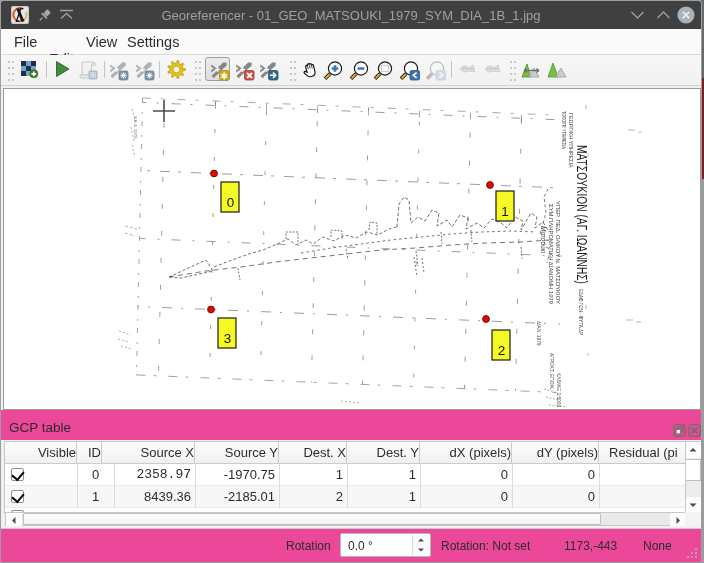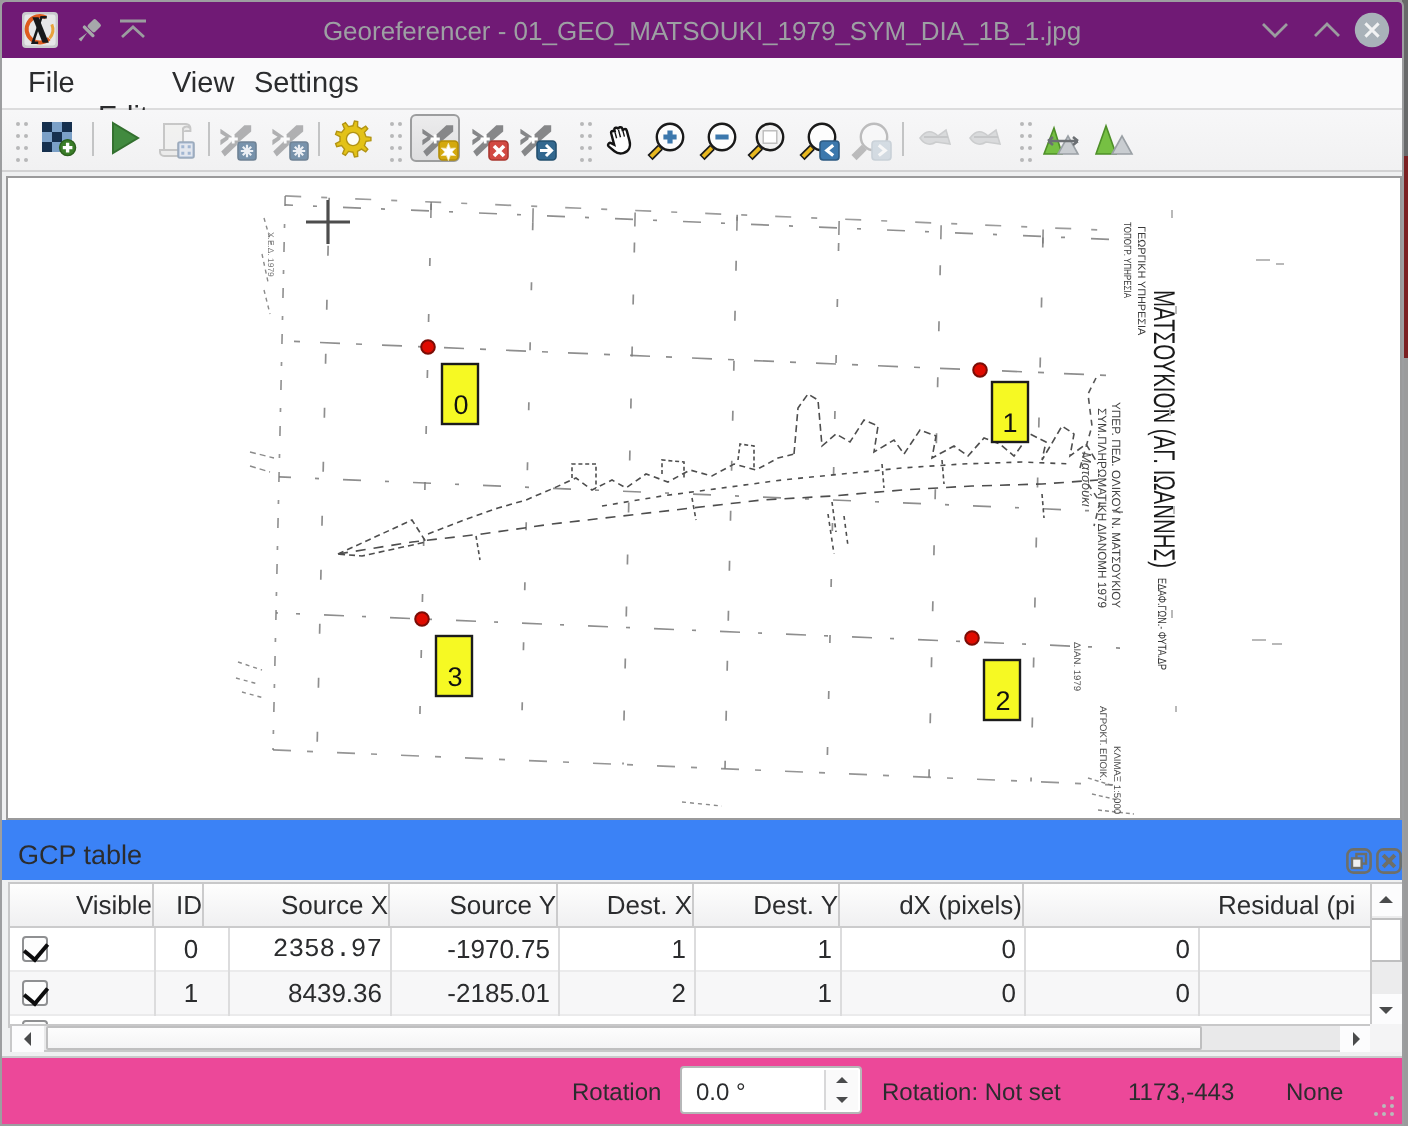--- a/index.html
+++ b/index.html
@@ -8,21 +8,21 @@
 #edge1 { top:0; height:78px; background:#68696a; }
 #edge2 { top:78px; height:101px; background:#7b2022; }
 #edge3 { top:179px; height:384px; background:#9b9b9c; }
 #win {
   position:absolute; left:0; top:0; width:702px; height:563px;
   background:#eff0f1; border:1px solid #9d9ea0; border-radius:3px 3px 0 0; overflow:hidden;
 }
 
 #titlebar {
   position:absolute; left:0; top:0; right:0; height:28px;
-  background:#701a75;
+  background:#404040;
 }
 #titlebar .title {
   position:absolute; left:0; right:0; top:7px; text-align:center;
   font-size:13px; color:#9da0a3;
 }
 
 #menubar {
   position:absolute; left:0; top:28px; right:0; height:26px;
   background:#fafafb; border-bottom:1px solid #dcdcdd; font-size:14.5px; color:#2b2c2e;
 }
@@ -42,21 +42,21 @@
   border:1px solid #9c9d9e; border-radius:3px;
 }
 
 #canvas {
   position:absolute; left:2px; top:87px; width:698px; height:322px;
   background:#ffffff; border:1px solid #9a9a9b;
 }
 
 #docktitle {
   position:absolute; left:0; top:409px; right:0; height:30px;
-  background:#3b82f6;
+  background:#ec4899;
 }
 #docktitle .lbl { position:absolute; left:8px; top:10px; font-size:13.5px; color:#2b2c2e; }
 
 #table {
   position:absolute; left:3px; top:440px; width:698px; height:73px;
   background:#ffffff; border:1px solid #c8c8c9;
 }
 
 #thead {
   position:absolute; left:0; top:0; right:16px; height:22px;
@@ -476,20 +476,21 @@
   </div>
   <div id="table">
     <div id="thead">
       <div class="hc" style="left:0;width:72px;">Visible</div>
       <div class="hc" style="left:60px;width:37px;">ID</div>
       <div class="hc" style="left:109px;width:81px;">Source X</div>
       <div class="hc" style="left:190px;width:84px;">Source Y</div>
       <div class="hc" style="left:274px;width:68px;">Dest. X</div>
       <div class="hc" style="left:342px;width:73px;">Dest. Y</div>
       <div class="hc" style="left:415px;width:92px;">dX (pixels)</div>
+      <div class="hc" style="left:507px;width:87px;">dY (pixels)</div>
       <div class="hc" style="left:594px;width:86px;border-right:none;text-align:left;padding-left:10px;">Residual (pi</div>
     </div>
     <div class="trow" style="top:22px;background:#fff;">
       <span class="chk"></span>
       <span class="cc" style="left:72px;width:37px;text-align:center;">0</span>
       <span class="cc" style="left:109px;width:77px;font-family:Liberation Mono, monospace;">2358.97</span>
       <span class="cc" style="left:190px;width:80px;">-1970.75</span>
       <span class="cc" style="left:274px;width:64px;">1</span>
       <span class="cc" style="left:342px;width:69px;">1</span>
       <span class="cc" style="left:415px;width:88px;">0</span>

